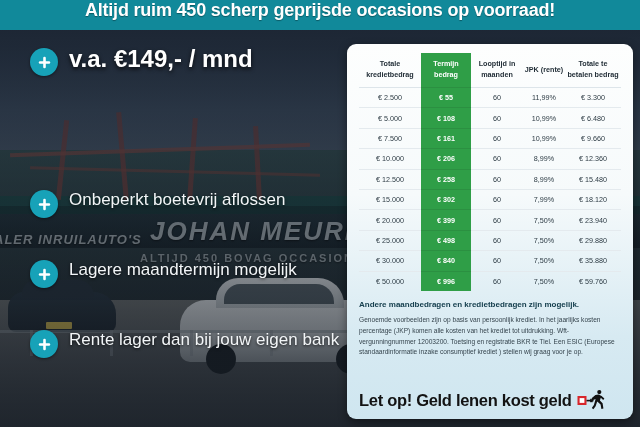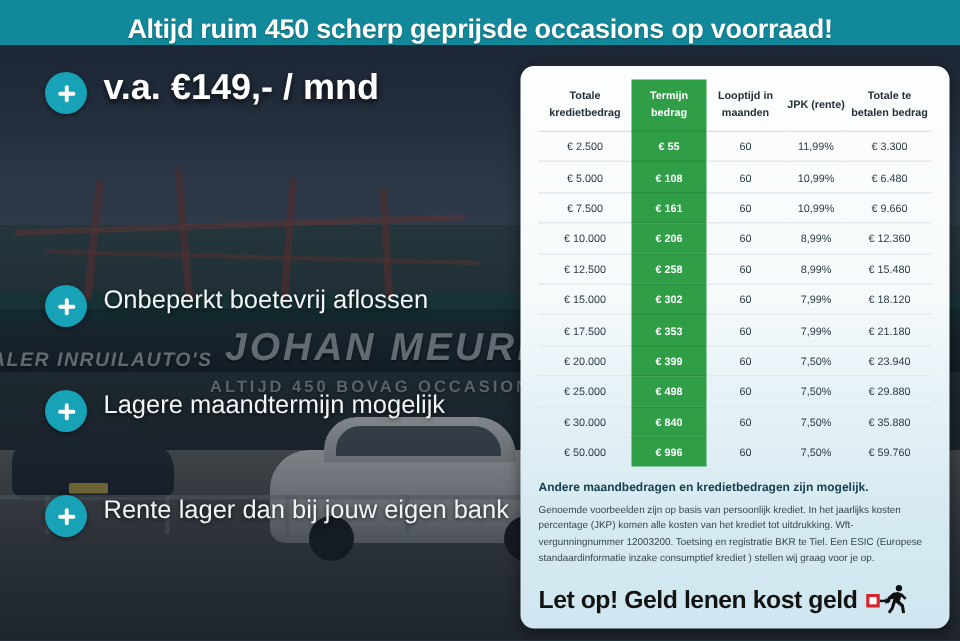--- a/index.html
+++ b/index.html
@@ -54,21 +54,21 @@
   .rail{position:absolute;left:0;top:330px;width:350px;height:3px;background:#9aa1a5;opacity:.6;}
   .post{position:absolute;width:3px;height:26px;background:#9aa1a5;opacity:.55;top:330px;}
 
   
   .scrim{position:absolute;inset:0;
      background:linear-gradient(180deg,rgba(26,35,48,.94) 0%,rgba(26,35,48,.55) 26%,
      rgba(22,30,40,.42) 55%,rgba(20,27,36,.74) 100%);}
 
   
   .banner{position:absolute;left:0;top:0;width:640px;height:30px;background:#11899a;
-     display:flex;align-items:flex-end;justify-content:center;z-index:6;}
+     display:flex;align-items:flex-start;justify-content:center;z-index:6;}
   .banner span{color:#ffffff;font-size:18px;font-weight:bold;letter-spacing:-.2px;
      text-shadow:0 1px 1px rgba(0,0,0,.35);white-space:nowrap;}
 
   
   .bullets{position:absolute;left:0;top:30px;width:348px;height:397px;z-index:5;}
   .brow{position:absolute;display:flex;align-items:flex-start;gap:11px;}
   .b0{left:30px;top:18px;flex-direction:column;align-items:flex-start;gap:0;}
   .b1{left:30px;top:160px;}
   .b2{left:30px;top:230px;}
   .b3{left:30px;top:300px;}
@@ -249,27 +249,20 @@
             <td>€ 15.480</td>
           </tr>
           <tr>
             <td>€ 15.000</td>
             <td class="hl">€ 302</td>
             <td>60</td>
             <td>7,99%</td>
             <td>€ 18.120</td>
           </tr>
           <tr>
-            <td>€ 17.500</td>
-            <td class="hl">€ 353</td>
-            <td>60</td>
-            <td>7,99%</td>
-            <td>€ 21.180</td>
-          </tr>
-          <tr>
             <td>€ 20.000</td>
             <td class="hl">€ 399</td>
             <td>60</td>
             <td>7,50%</td>
             <td>€ 23.940</td>
           </tr>
           <tr>
             <td>€ 25.000</td>
             <td class="hl">€ 498</td>
             <td>60</td>

